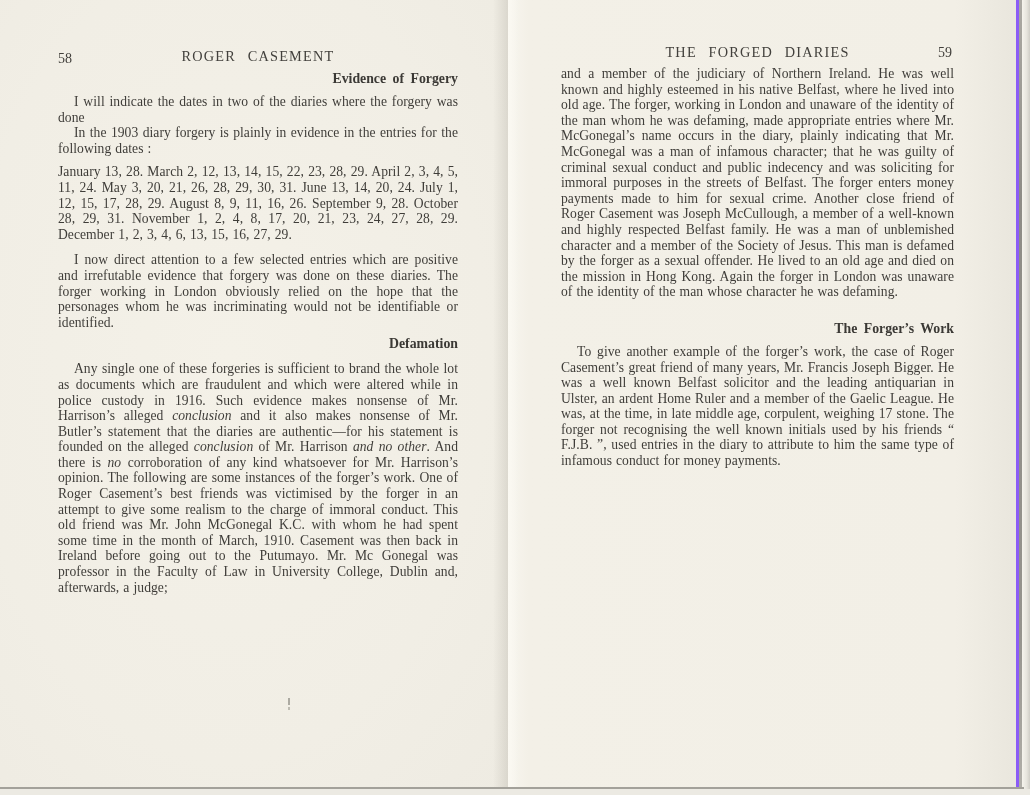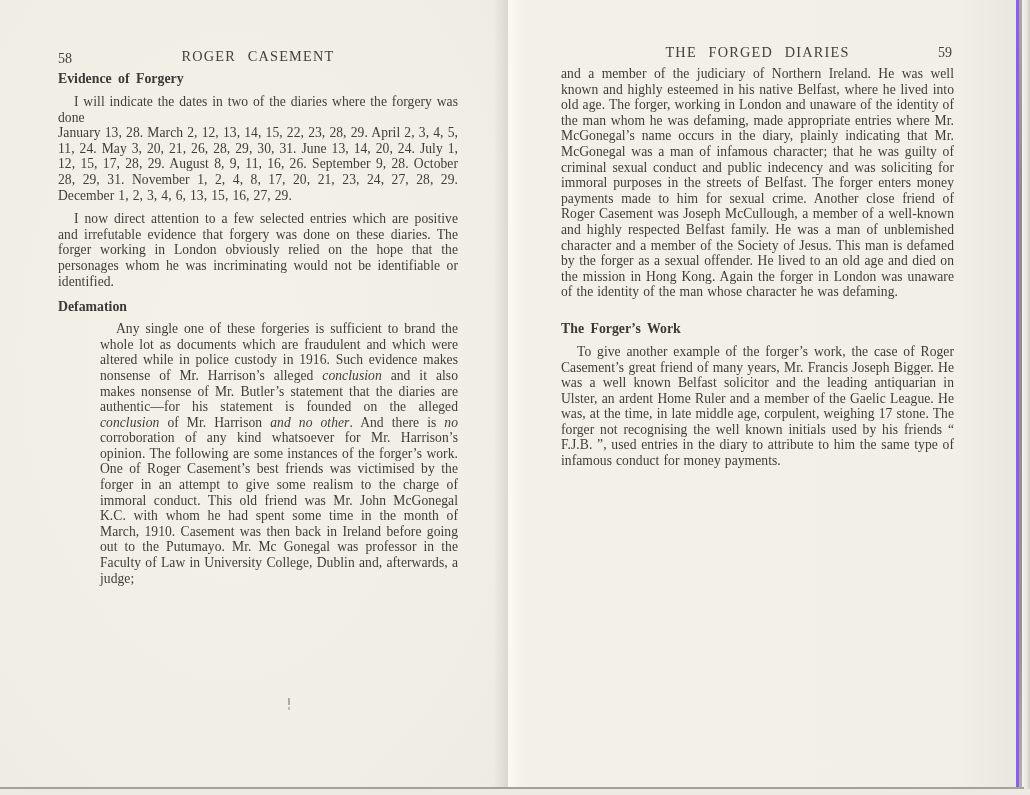--- a/index.html
+++ b/index.html
@@ -50,21 +50,21 @@
   .page-left  .page-body { top:71px; left:58px; width:400px; }
   .page-right .page-body { top:66px; left:53px; width:393px; }
 
   .para {
     margin:0; font-size:13.6px; line-height:15.6px; text-align:justify;
     hyphens:none; word-spacing:0.6px; letter-spacing:0.05px;
   }
   .para.indent { text-indent:16px; }
   .it { font-style:italic; }
   .sub-heading {
-    margin:0; font-size:13.8px; font-weight:bold; text-align:left;
+    margin:0; font-size:13.8px; font-weight:bold; text-align:right;
     word-spacing:3px; color:#3b3935;
   }
   
   .page-left  .page-body > :nth-child(1) { margin-bottom:7px; }
   .page-left  .page-body > :nth-child(4) { margin-top:8px; }
   .page-left  .page-body > :nth-child(5) { margin-top:10px; }
   .page-left  .page-body > :nth-child(6) { margin-top:6px;margin-left:42px; }
   .page-left  .page-body > :nth-child(7) { margin-top:9px; }
   .page-left  .page-body > :nth-child(8) { margin-top:7px; margin-bottom:5px; }
   .page-right .page-body > :nth-child(2) { margin-top:21px; margin-bottom:7px; }
@@ -80,20 +80,21 @@
 <div class="scan">
 
   <section class="page page-left">
     <header class="page-header">
       <span class="page-num">58</span>
       <span class="running-title">ROGER CASEMENT</span>
     </header>
     <div class="page-body">
         <h3 class="sub-heading">Evidence of Forgery</h3>
         <p class="para indent"><span>I will indicate the dates in two of the diaries where the forgery was done</span></p>
+        <p class="para indent"><span>In the 1903 diary forgery is plainly in evidence in the entries for the following dates :</span></p>
         <p class="para dates"><span>January 13, 28. March 2, 12, 13, 14, 15, 22, 23, 28, 29. April 2, 3, 4, 5, 11, 24. May 3, 20, 21, 26, 28, 29, 30, 31. June 13, 14, 20, 24. July 1, 12, 15, 17, 28, 29. August 8, 9, 11, 16, 26. September 9, 28. October 28, 29, 31. November 1, 2, 4, 8, 17, 20, 21, 23, 24, 27, 28, 29. December 1, 2, 3, 4, 6, 13, 15, 16, 27, 29.</span></p>
         <p class="para indent"><span>I now direct attention to a few selected entries which are positive and irrefutable evidence that forgery was done on these diaries. The forger working in London obviously relied on the hope that the personages whom he was incriminating would not be identifiable or identified.</span></p>
         <h3 class="sub-heading">Defamation</h3>
         <p class="para indent"><span>Any single one of these forgeries is sufficient to brand the whole lot as documents which are fraudulent and which were altered while in police custody in 1916. Such evidence makes nonsense of Mr. Harrison’s alleged </span><span class="it">conclusion</span><span> and it also makes nonsense of Mr. Butler’s statement that the diaries are authentic—for his statement is founded on the alleged </span><span class="it">conclusion</span><span> of Mr. Harrison </span><span class="it">and no other</span><span>. And there is </span><span class="it">no</span><span> corroboration of any kind whatsoever for Mr. Harrison’s opinion. The following are some instances of the forger’s work. One of Roger Casement’s best friends was victimised by the forger in an attempt to give some realism to the charge of immoral conduct. This old friend was Mr. John McGonegal K.C. with whom he had spent some time in the month of March, 1910. Casement was then back in Ireland before going out to the Putumayo. Mr. Mc Gonegal was professor in the Faculty of Law in University College, Dublin and, afterwards, a judge;</span></p>
       </div>
   </section>
 
   <div class="gutter"></div>
 
   <section class="page page-right">

